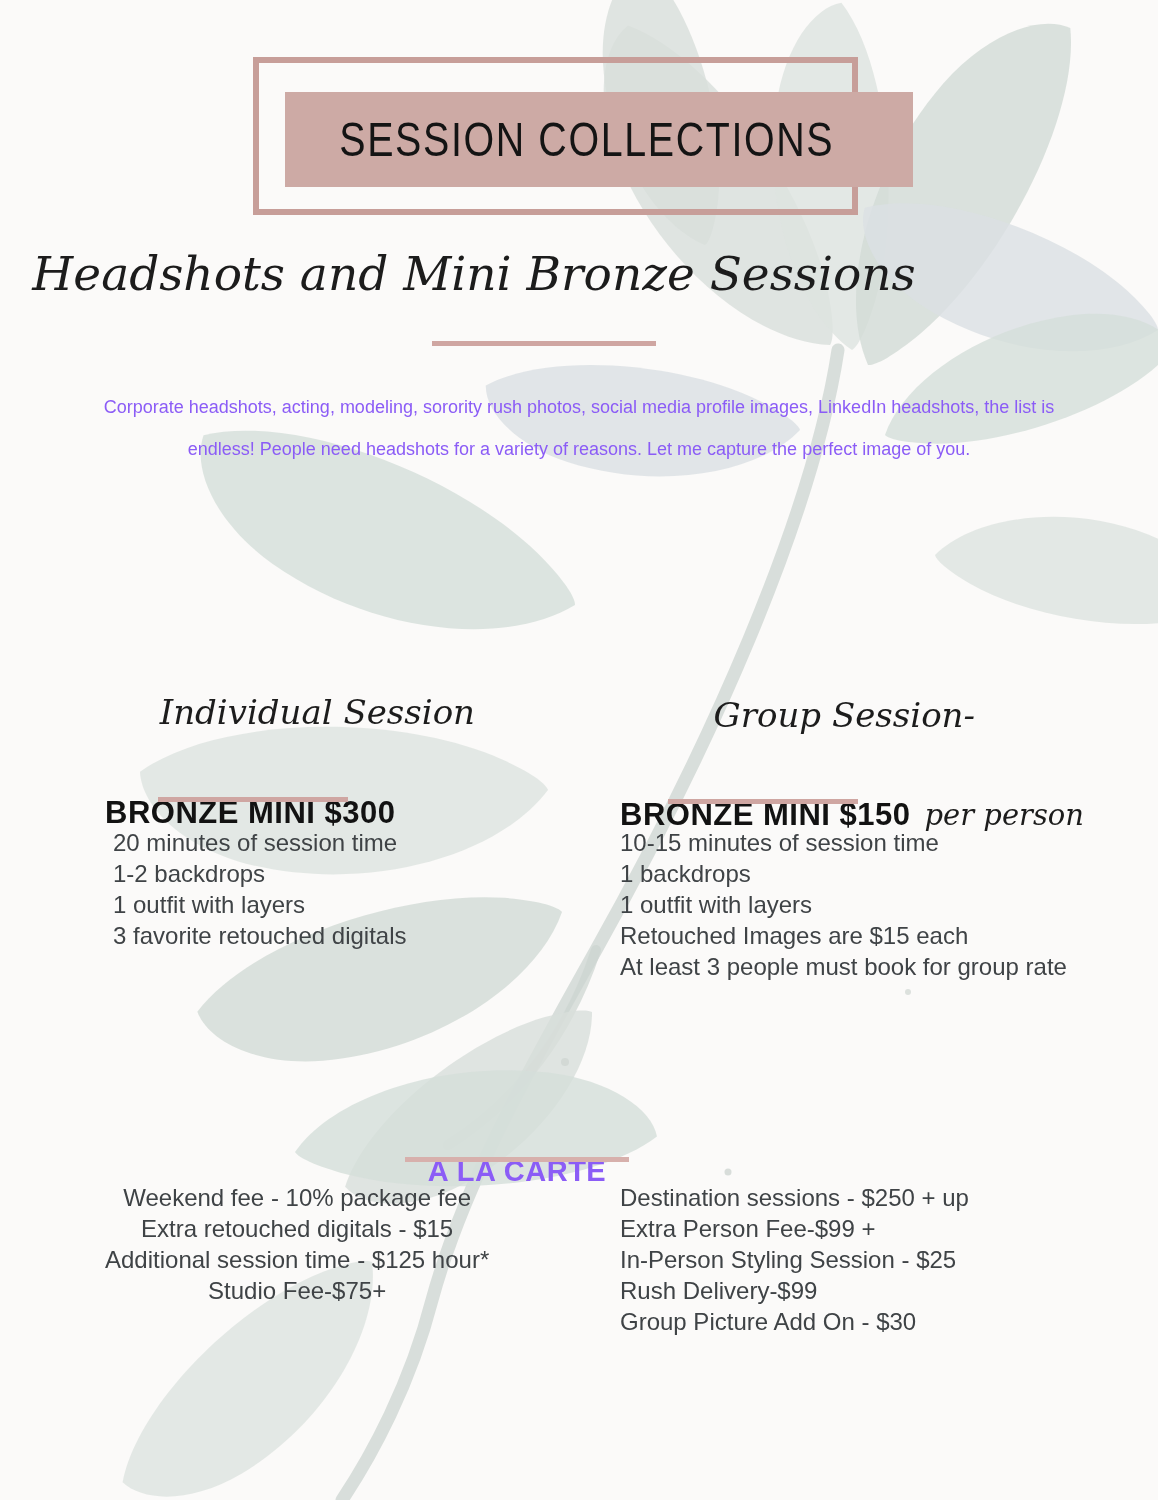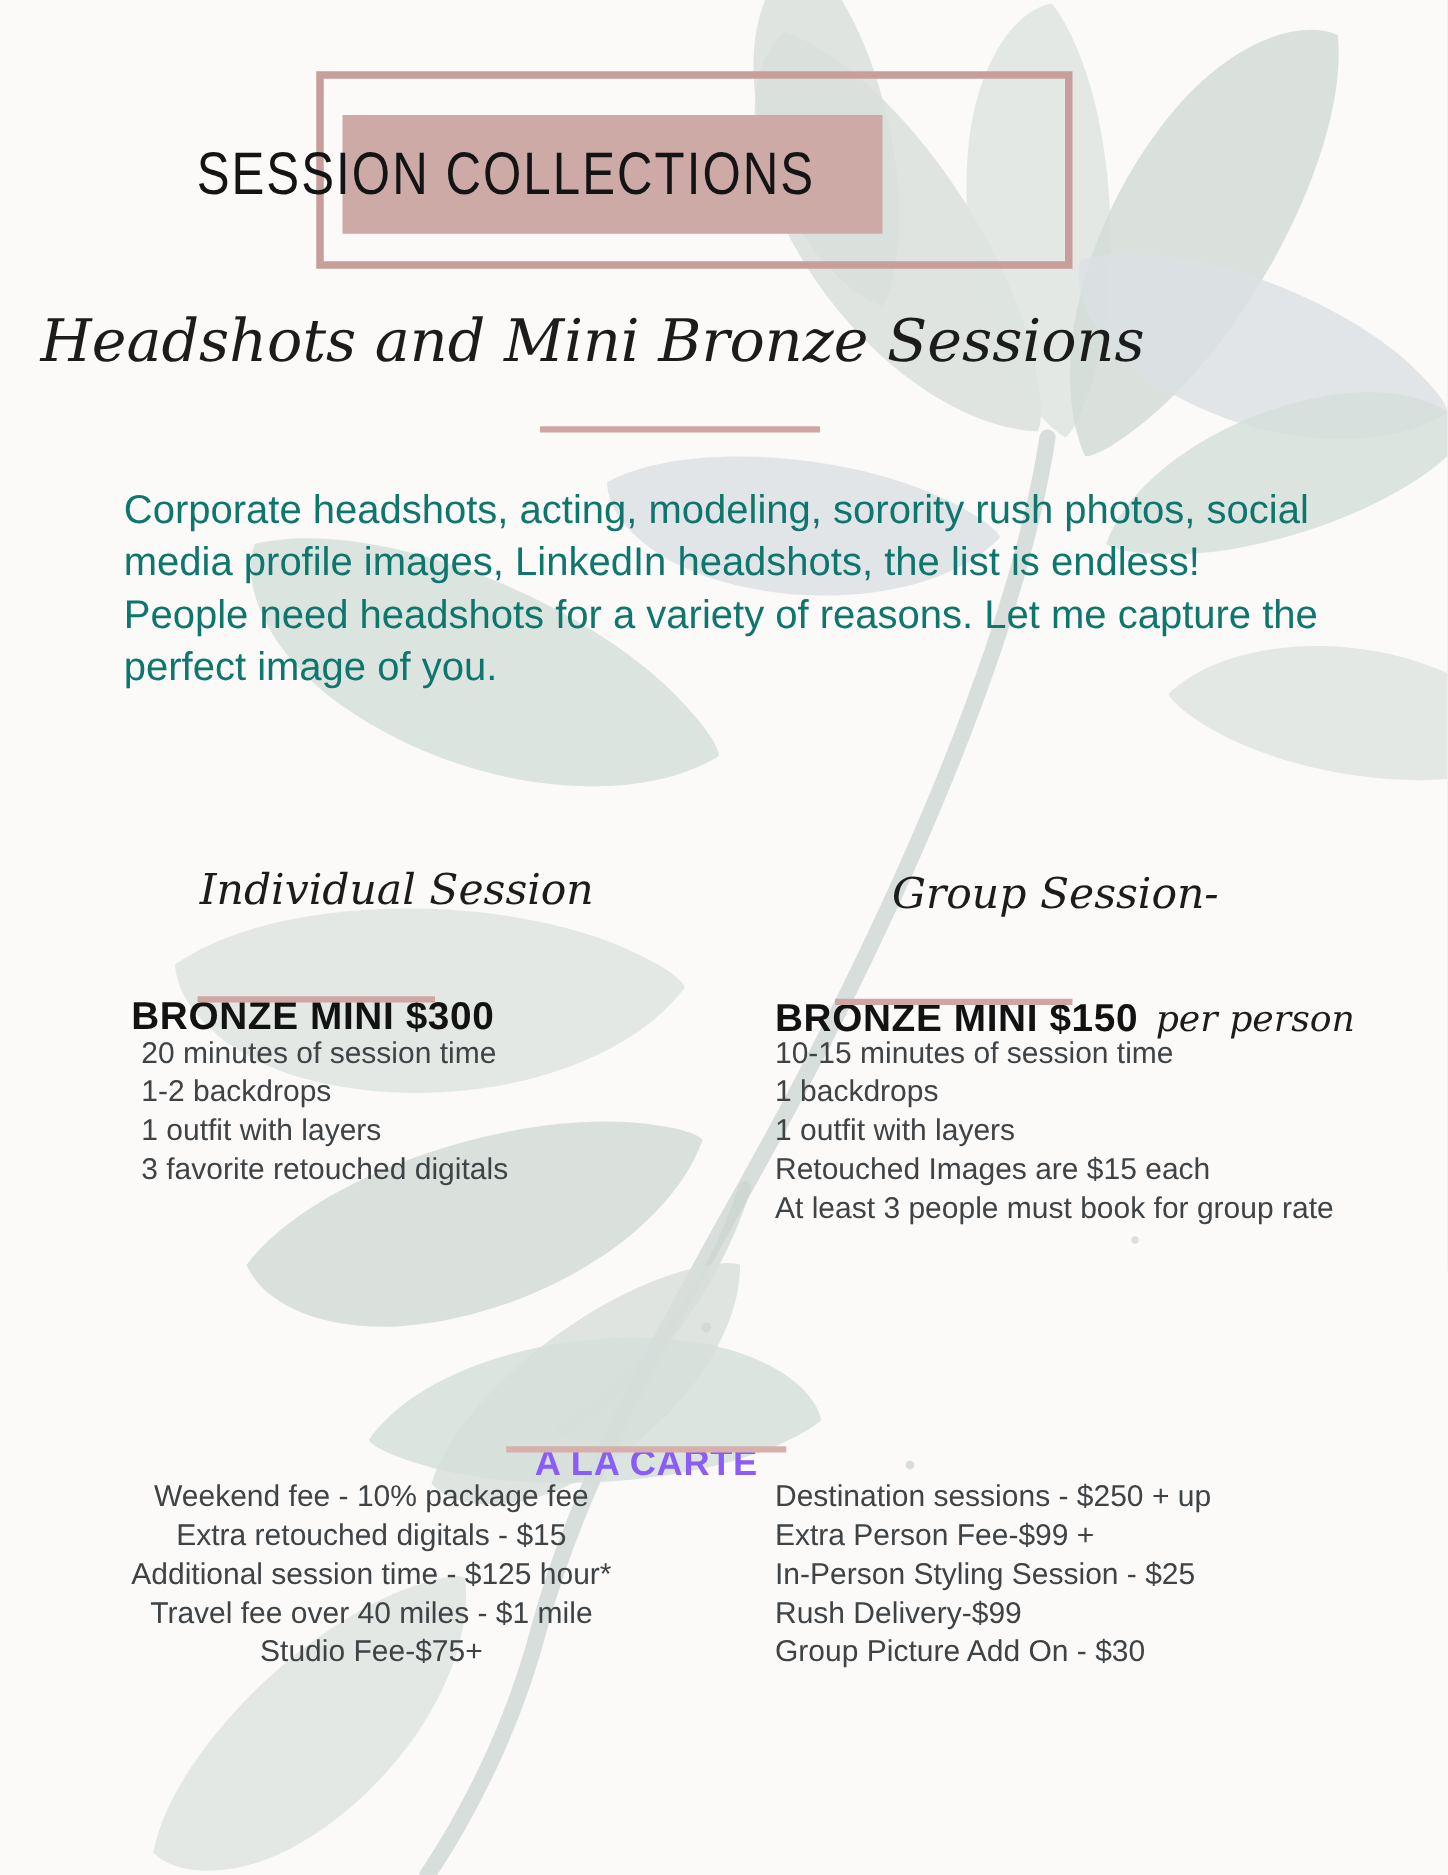--- a/index.html
+++ b/index.html
@@ -6,40 +6,40 @@
   .page{
     position:relative;width:1158px;height:1500px;margin:0 auto;
     background:var(--page-bg,#fbfaf9);overflow:hidden;
     font-family:"Liberation Sans",sans-serif;color:var(--text,#3f4346);
   }
   svg.bg{position:absolute;left:0;top:0;width:1158px;height:1500px;}
 
   
   .title-frame{position:absolute;left:253px;top:57px;width:605px;height:158px;
     border:6px solid var(--rose-border,#c79e99);box-sizing:border-box;}
-  .title-fill{position:absolute;left:274px;top:92px;width:432px;height:95px;
-    background:var(--rose-fill,#cdaaa5);display:flex;align-items:center;justify-content:flex-end;}
+  .title-fill{position:absolute;left:285px;top:92px;width:628px;height:95px;
+    background:var(--rose-fill,#cdaaa5);display:flex;align-items:center;justify-content:flex-start;}
   .title-text{font-size:48px;letter-spacing:2px;color:#141414;white-space:nowrap;
     transform:scaleX(0.82);}
 
   
   .script{font-family:"DejaVu Serif",serif;font-style:italic;color:#1c1c1c;}
   .subtitle{position:absolute;left:0;top:246px;width:948px;text-align:center;font-size:47px;}
   .section-label{position:absolute;font-size:34px;text-align:right;}
   #label-individual{left:15px;top:692px;width:460px;}
   #label-group{left:545px;top:695px;width:430px;}
 
   .divider{position:absolute;height:5px;background:var(--rose,#cfa6a2);}
   #div-main{left:432px;top:341px;width:224px;}
   #ul-left{left:158px;top:797px;width:190px;}
   #ul-right{left:668px;top:799px;width:190px;}
   #div-carte{left:405px;top:1157px;width:224px;background:var(--rose-light,#d7b0ac);}
 
-  .intro{position:absolute;left:99px;top:386px;width:960px;
-    font-size:32px;line-height:42px;color:#0f766e;}
+  .intro{position:absolute;left:99px;top:386px;width:960px;text-align:center;
+    font-size:18px;line-height:42px;color:#8b5cf6;}
 
   .bronze{position:absolute;font-weight:bold;font-size:31px;letter-spacing:.5px;
     color:#121212;white-space:nowrap;margin-top:48px;}
   #bronze-left{left:105px;top:747px;}
   #bronze-right{left:620px;top:749px;}
   .per-person{font-family:"DejaVu Serif",serif;font-style:italic;font-weight:normal;
     font-size:29px;letter-spacing:0;margin-left:14px;color:#1c1c1c;text-align:center;}
 
   .features{position:absolute;font-size:24px;line-height:31px;color:#3f4346;}
   #features-left{left:113px;top:827px;}
@@ -117,21 +117,20 @@
     <div>Retouched Images are $15 each</div>
     <div>At least 3 people must book for group rate</div>
   </div>
 
   <div class="carte-heading">A LA CARTE</div>
   <div class="divider" id="div-carte"></div>
   <div class="features" id="carte-left">
     <div>Weekend fee - 10% package fee</div>
     <div>Extra retouched digitals - $15</div>
     <div>Additional session time - $125 hour*</div>
-    <div>Travel fee over 40 miles - $1 mile</div>
     <div>Studio Fee-$75+</div>
   </div>
   <div class="features" id="carte-right">
     <div>Destination sessions - $250 + up</div>
     <div>Extra Person Fee-$99 +</div>
     <div>In-Person Styling Session - $25</div>
     <div>Rush Delivery-$99</div>
     <div>Group Picture Add On - $30</div>
   </div>
 

